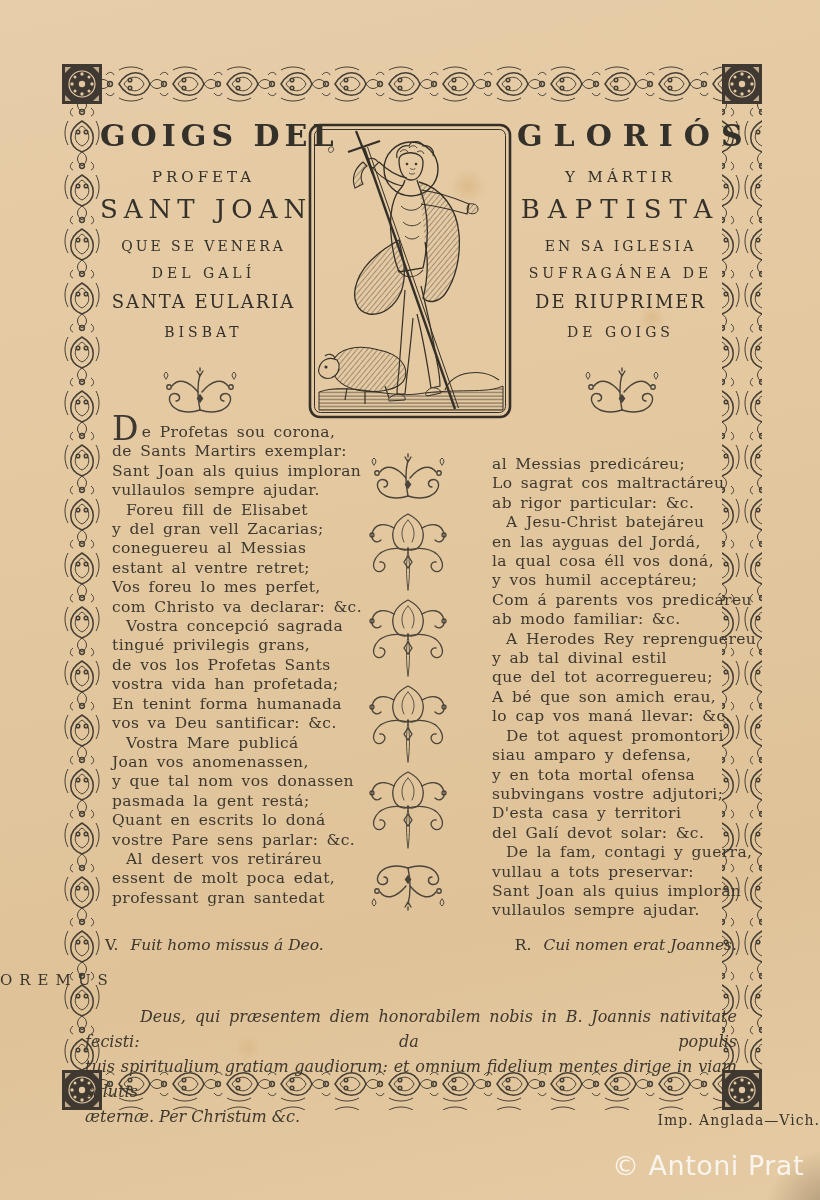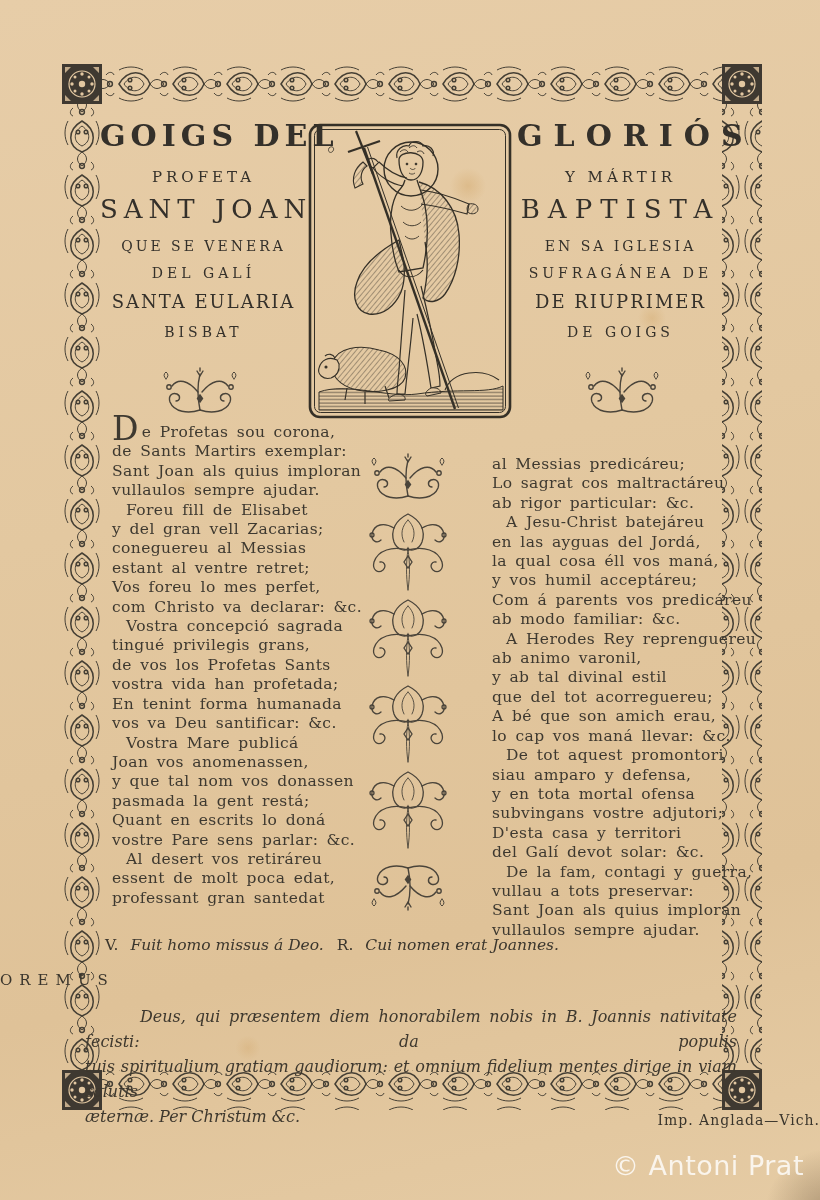--- a/index.html
+++ b/index.html
@@ -43,21 +43,21 @@
   .verse-col{position:absolute; font-size:15.5px; line-height:19.4px;
     letter-spacing:.4px; word-spacing:3px; color:#3e3930;}
   #verses-left{left:112px; top:416px; width:270px;}
   #verses-right{left:492px; top:455px; width:260px;}
   .verse-line{white-space:nowrap;}
   .verse-line.indent{padding-left:14px;}
   .dropcap{font-size:33px; line-height:19.4px; position:relative; top:3px;
     margin-right:3px; font-weight:500;}
   
   #versicle-row{position:absolute; left:105px; right:83px; top:936px;
-    display:flex; font-style:italic; font-size:15.5px;gap:13px;}
+    display:flex; justify-content:space-between; font-style:italic; font-size:15.5px;gap:13px;}
   .vr-label{font-style:normal; margin-right:12px;}
   
   #oremus{position:absolute; left:0; width:820px; top:971px; text-align:left;
     font-size:15px; letter-spacing:7px; color:#3a352c;}
   #prayer{position:absolute; left:85px; width:652px; top:1004px;
     font-style:italic; font-size:16px; line-height:25px; color:#3e382e;}
   .p-line{text-align:justify; text-align-last:justify;}
   .p-line.first{text-indent:55px;}
   .p-line.last{text-align-last:left;}
   
@@ -287,28 +287,27 @@
     </div>
   <div id="verses-right" class="verse-col">
       <div class="stanza">
         <div class="verse-line">al Messias predicáreu;</div>
         <div class="verse-line">Lo sagrat cos maltractáreu</div>
         <div class="verse-line">ab rigor particular: &amp;c.</div>
       </div>
       <div class="stanza">
         <div class="verse-line indent">A Jesu-Christ batejáreu</div>
         <div class="verse-line">en las ayguas del Jordá,</div>
-        <div class="verse-line">la qual cosa éll vos maná,</div>
+        <div class="verse-line">la qual cosa éll vos doná,</div>
         <div class="verse-line">y vos humil acceptáreu;</div>
         <div class="verse-line">Com á parents vos predicáreu</div>
         <div class="verse-line">ab modo familiar: &amp;c.</div>
       </div>
       <div class="stanza">
         <div class="verse-line indent">A Herodes Rey reprenguereu</div>
-        <div class="verse-line">ab animo varonil,</div>
         <div class="verse-line">y ab tal divinal estil</div>
         <div class="verse-line">que del tot acorreguereu;</div>
         <div class="verse-line">A bé que son amich erau,</div>
         <div class="verse-line">lo cap vos maná llevar: &amp;c.</div>
       </div>
       <div class="stanza">
         <div class="verse-line indent">De tot aquest promontori</div>
         <div class="verse-line">siau amparo y defensa,</div>
         <div class="verse-line">y en tota mortal ofensa</div>
         <div class="verse-line">subvingans vostre adjutori;</div>

